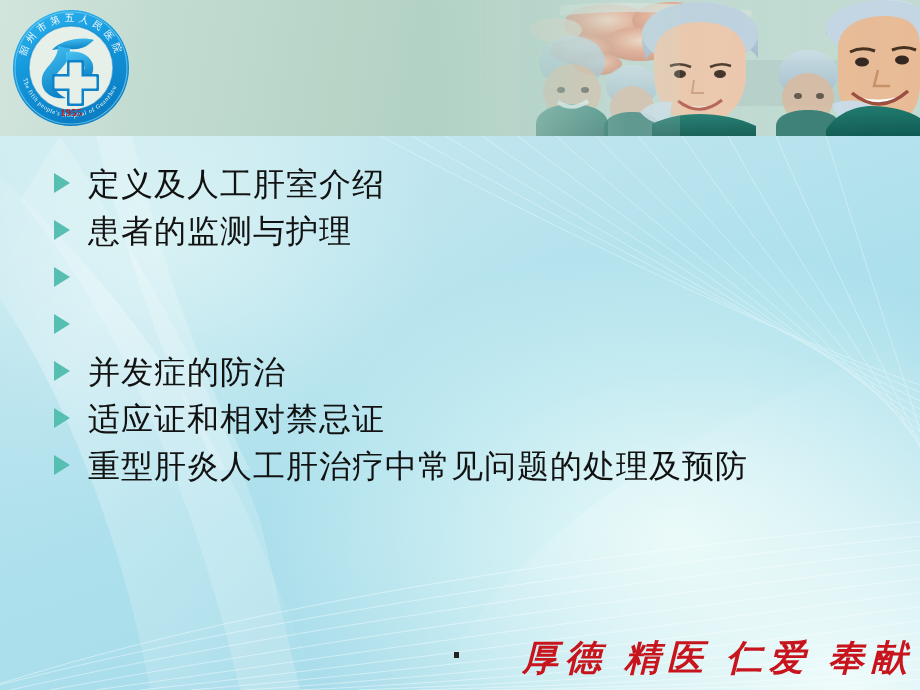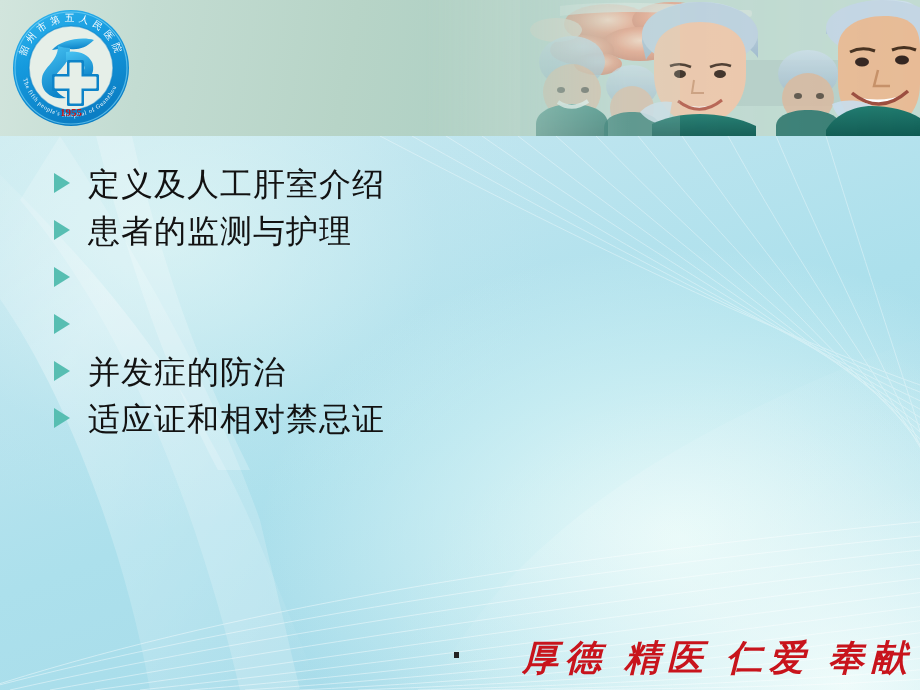--- a/index.html
+++ b/index.html
@@ -368,20 +368,24 @@
     <div class="bullet-row">
       <span class="bullet-marker"></span>
       <span class="bullet-text">并发症的防治</span>
     </div>
 
     <div class="bullet-row">
       <span class="bullet-marker"></span>
       <span class="bullet-text">适应证和相对禁忌证</span>
     </div>
 
+    <div class="bullet-row">
+      <span class="bullet-marker"></span>
+      <span class="bullet-text">重型肝炎人工肝治疗中常见问题的处理及预防</span>
+    </div>
 
   </div>
 
   <div class="footer-dot"></div>
 
   <svg class="motto" viewBox="0 0 392 56">
     <text x="0" y="42" font-size="36" fill="#c8141c" font-family="'Liberation Serif','DejaVu Serif',serif" font-style="italic" font-weight="bold" letter-spacing="7">厚德 精医 仁爱 奉献</text>
   </svg>
 
 </div>

